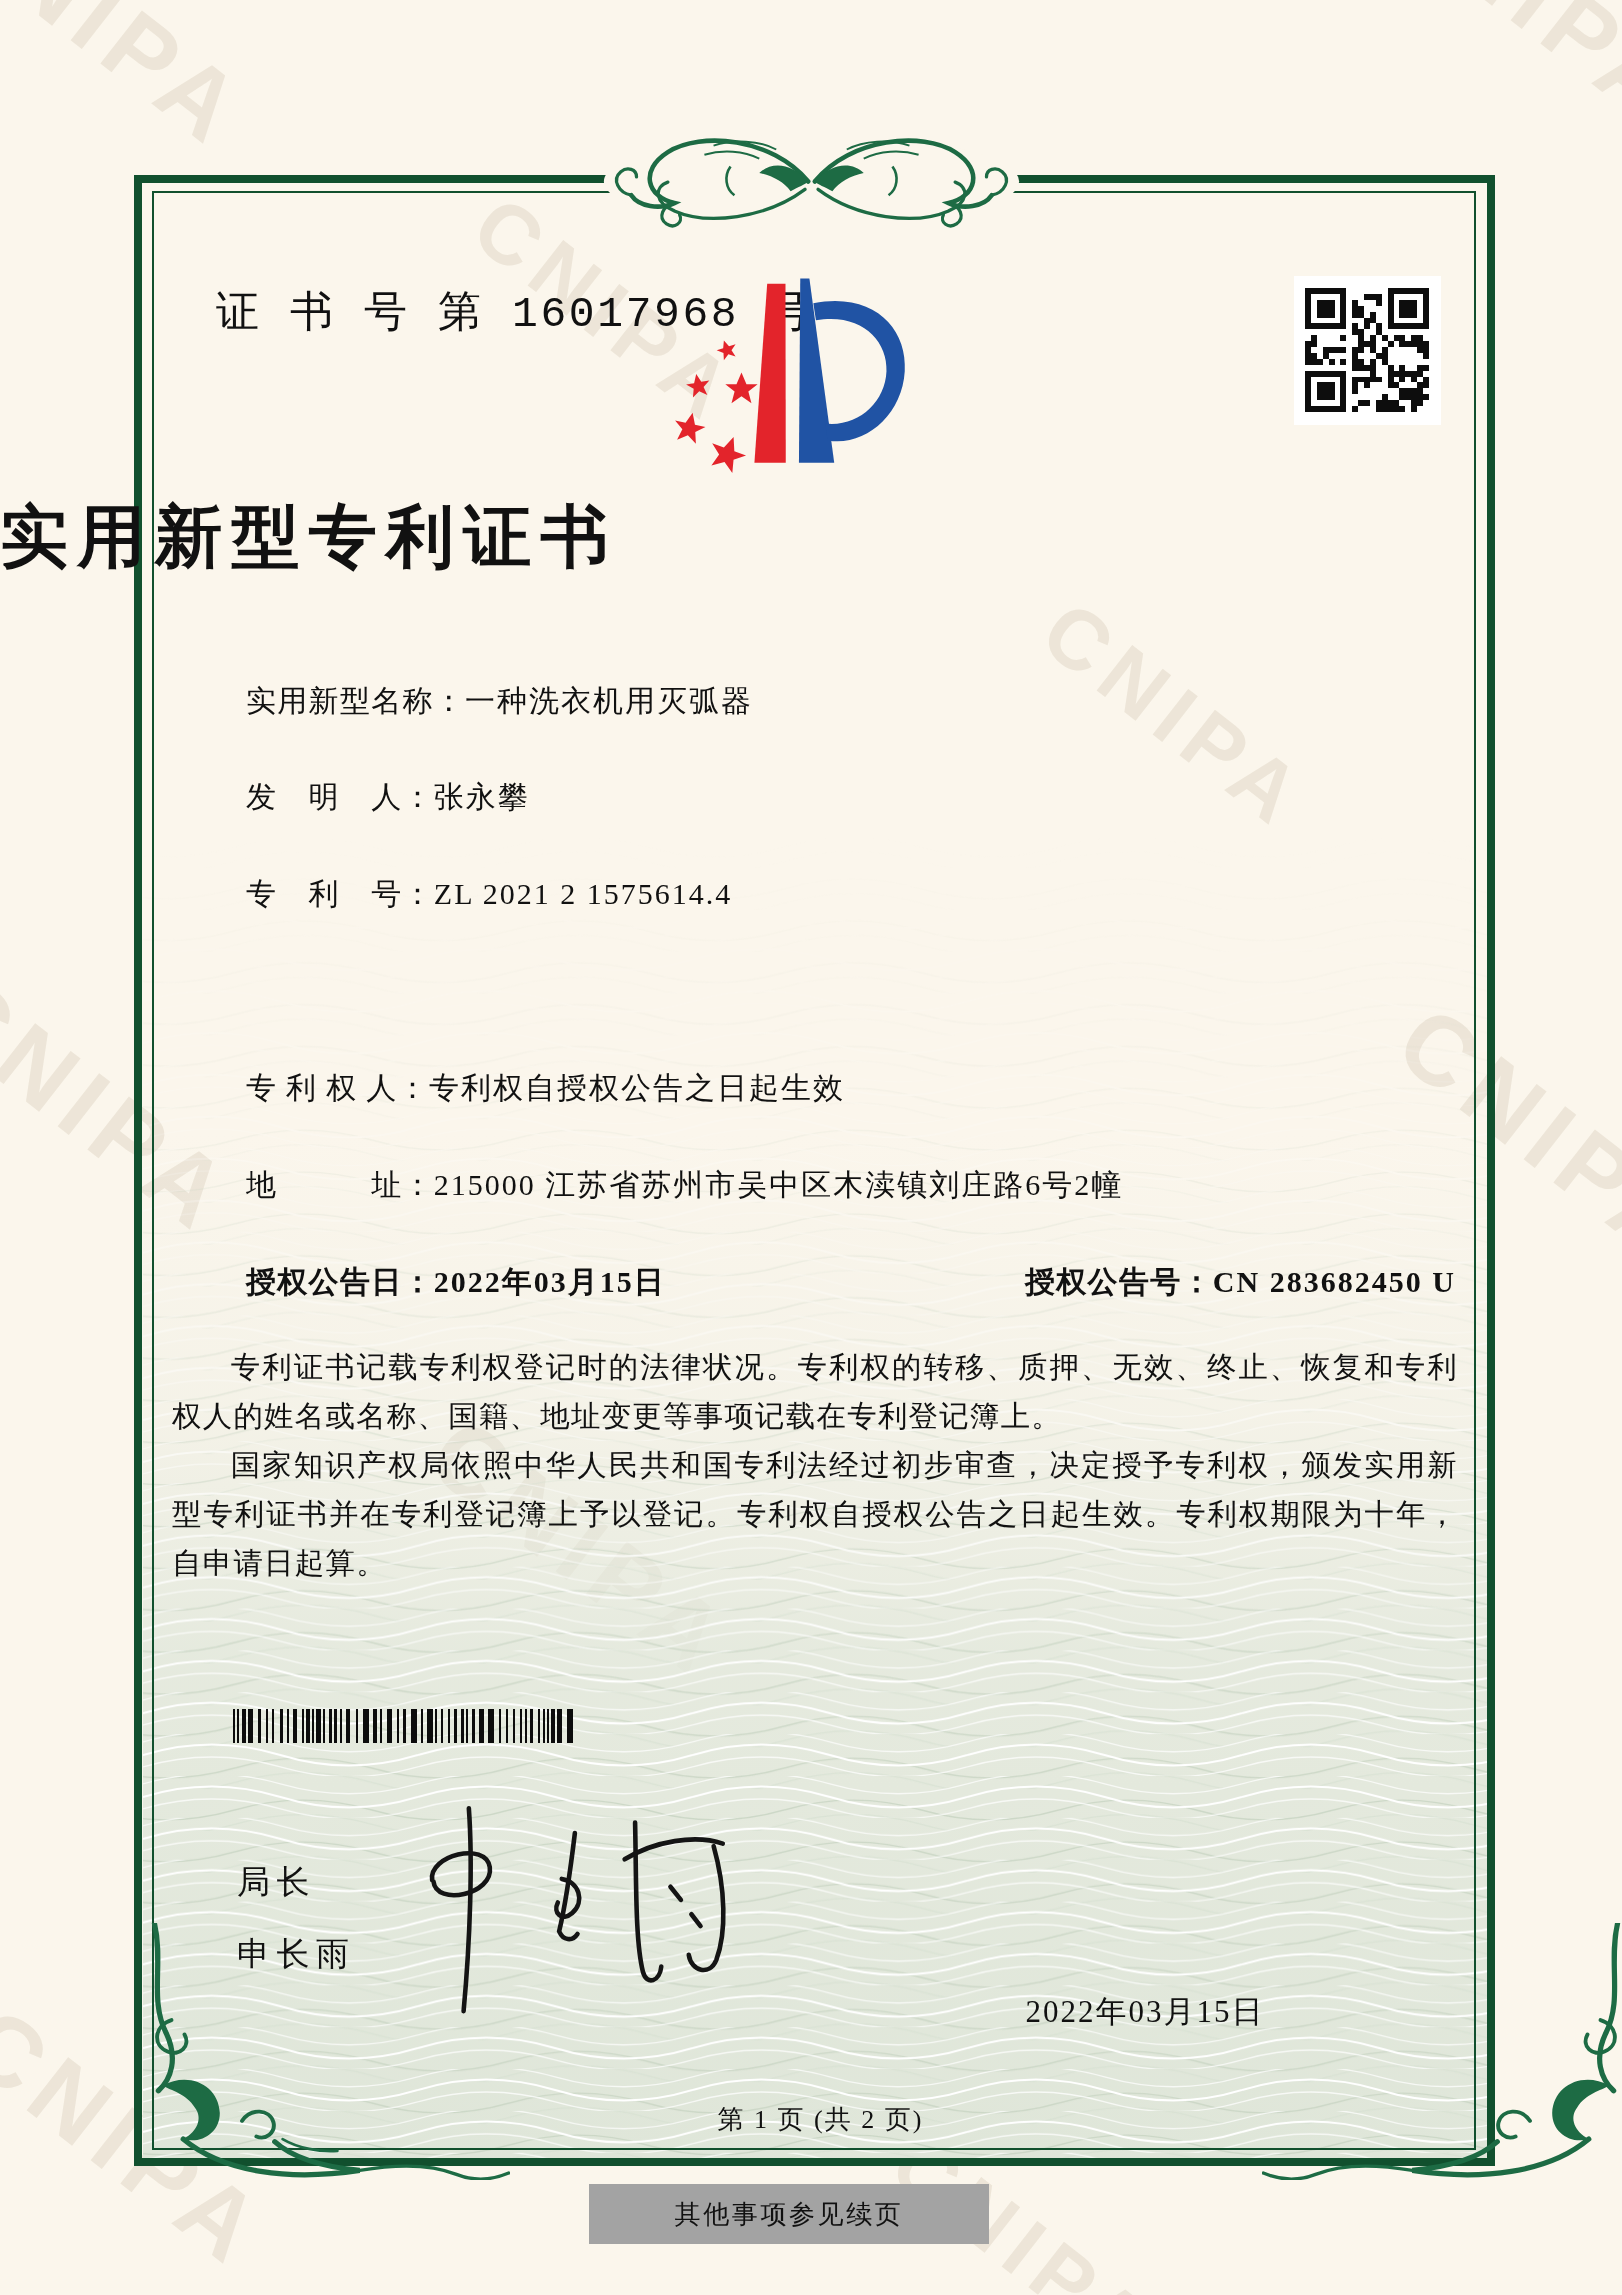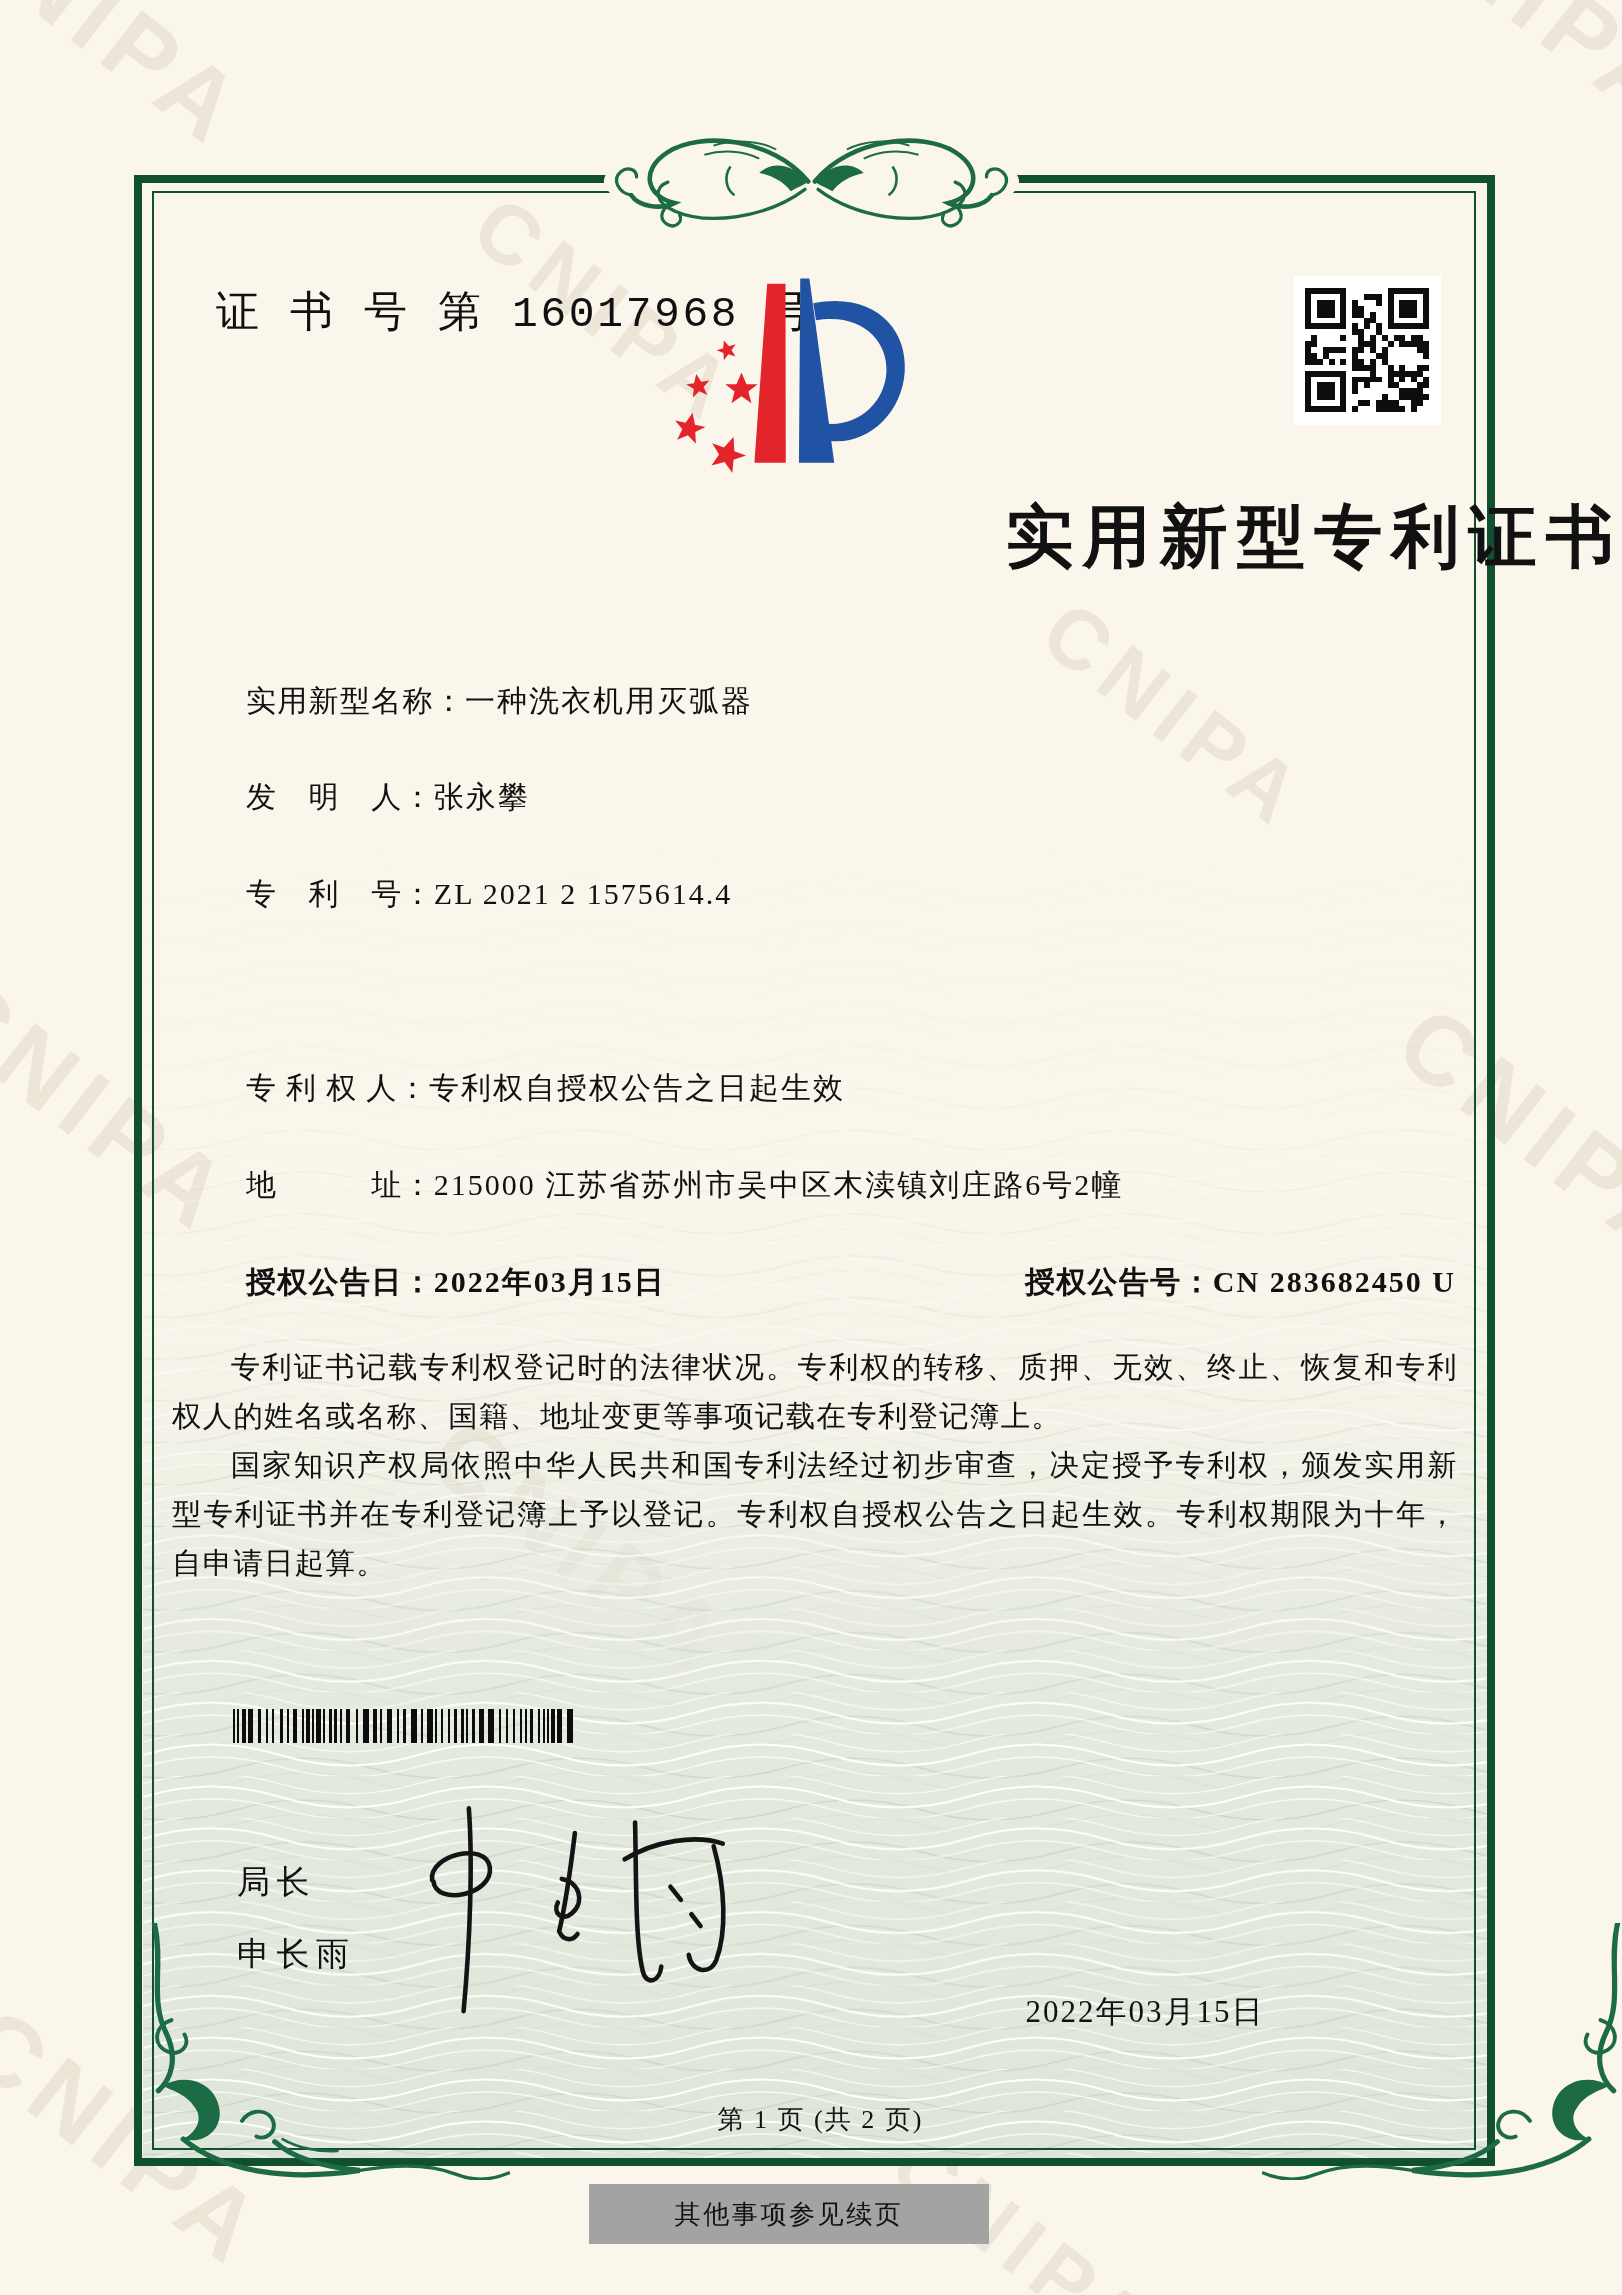--- a/index.html
+++ b/index.html
@@ -33,21 +33,21 @@
   .frame-inner{
     position:absolute;left:152px;top:191px;width:1324px;height:1959px;
     box-sizing:border-box;border:2.6px solid #11502e;
   }
   
   .waves{position:absolute;left:143px;top:185px;}
   
   .cert-no{position:absolute;left:216px;top:283px;font-size:43px;letter-spacing:2.6px;font-family:Liberation Mono, monospace;}
   .cert-title{
     position:absolute;left:0;top:492px;width:100%;
-    text-align:right;font-size:68px;font-weight:bold;letter-spacing:9.2px;
+    text-align:left;font-size:68px;font-weight:bold;letter-spacing:9.2px;
   }
   .row{position:absolute;left:226px;font-size:30px;white-space:nowrap;letter-spacing:1.3px;}
   .row .lbl{letter-spacing:1.3px;margin-left:20px;}
   .row .val{letter-spacing:2px;}
   .grant-right{position:absolute;left:779px;top:0;}
   .body-block{
     position:absolute;left:172px;top:1343px;width:1286px;
     font-size:29.4px;line-height:49px;text-align:justify;letter-spacing:1.3px;
   }
   .body-block p{margin:0;text-indent:2em;}

